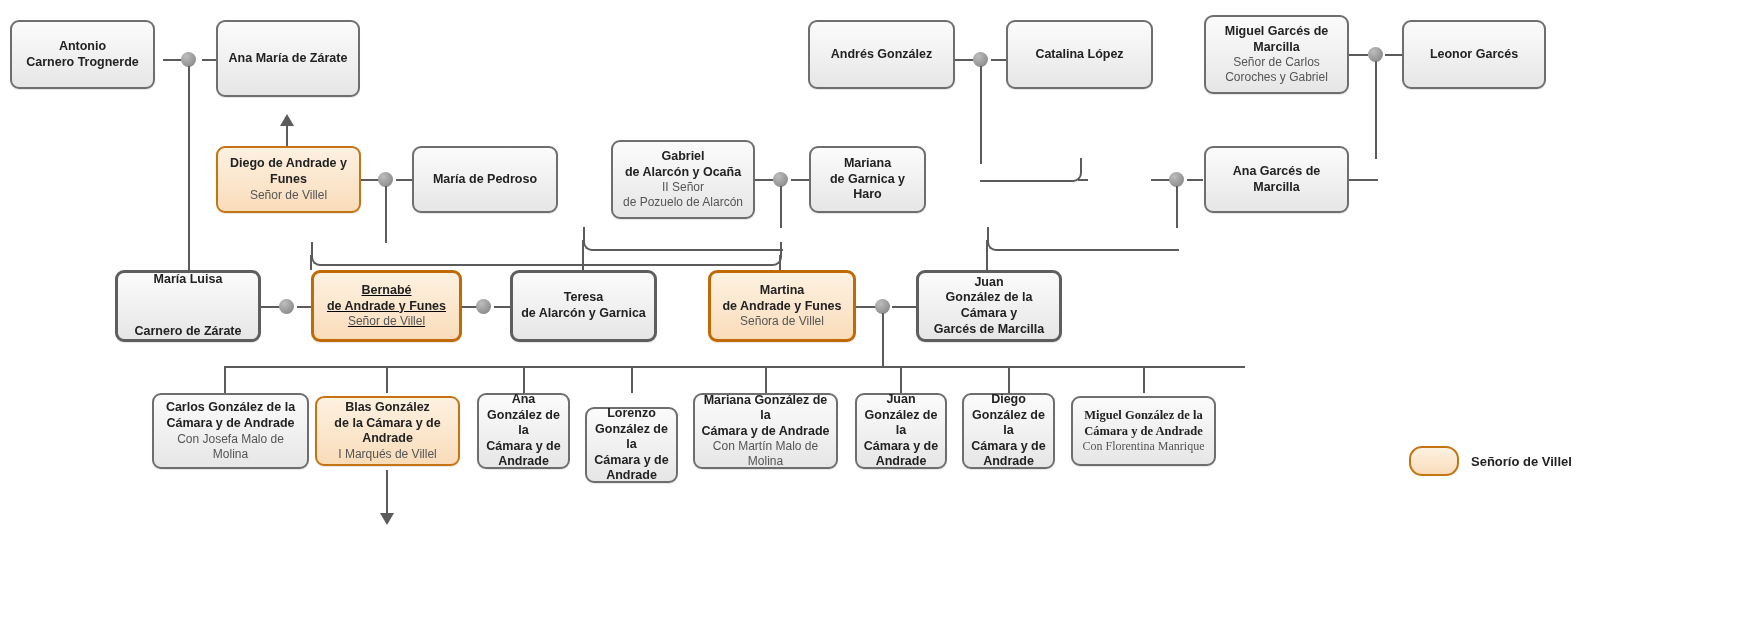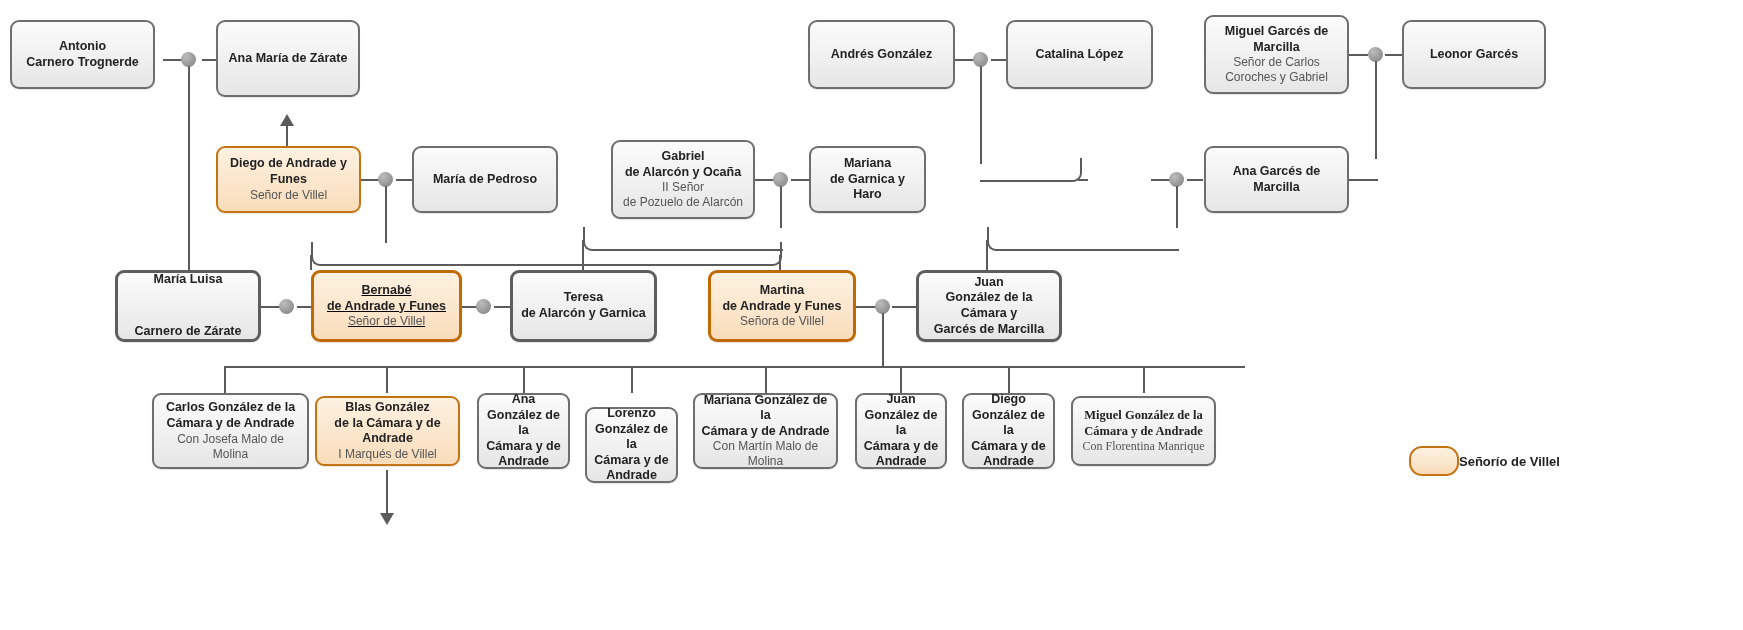--- a/index.html
+++ b/index.html
@@ -48,21 +48,21 @@
   
   .elbow{position:absolute;border:2px solid #5b5b5b;background:transparent;}
   .e-bl{border-right:none;border-top:none;border-bottom-left-radius:9px;}
   .e-br{border-left:none;border-top:none;border-bottom-right-radius:9px;}
 
   .arrow{position:absolute;width:0;height:0;}
   .arrow-up{border-left:7px solid transparent;border-right:7px solid transparent;border-bottom:12px solid #5b5b5b;}
   .arrow-down{border-left:7px solid transparent;border-right:7px solid transparent;border-top:12px solid #5b5b5b;}
 
   
-  #legend{position:absolute;display:flex;align-items:center;}
+  #legend{position:absolute;display:flex;align-items:center;gap:12px;}
   #legend .swatch{
     width:46px;height:26px;border-radius:13px;
     border:2px solid #c57413;
     background:linear-gradient(to bottom,#fdf1e0 0%,#fbe5cb 60%,#f9dcb9 100%);
   }
   #legend .lbl{font-size:13px;font-weight:bold;color:#222;}
 </style>
 </head>
 <body>
 

